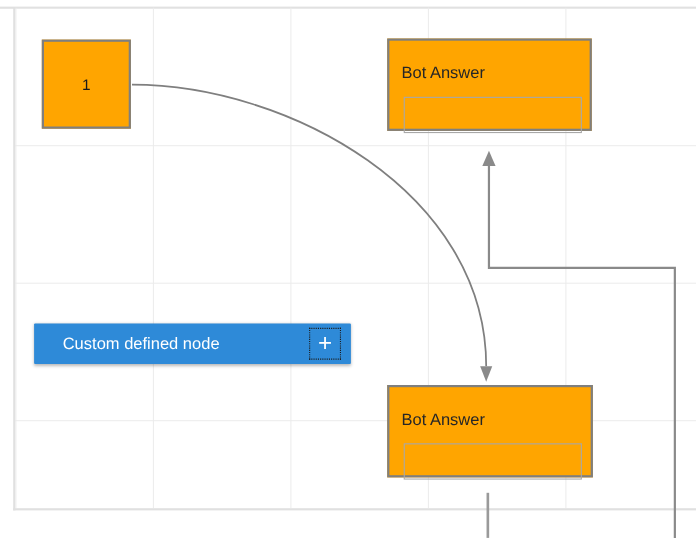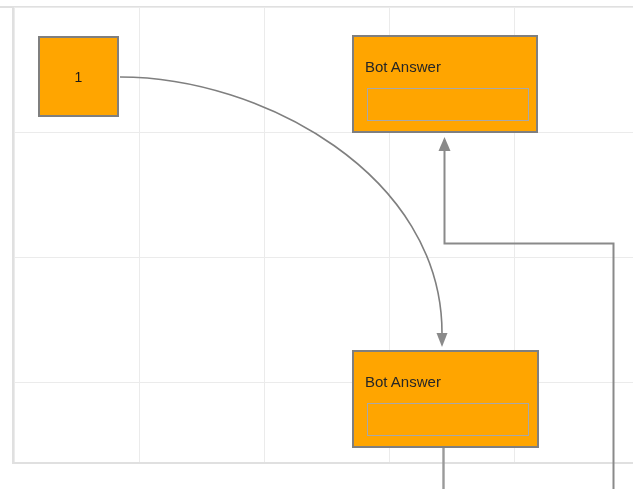--- a/index.html
+++ b/index.html
@@ -17,21 +17,21 @@
     background-image:
       linear-gradient(to right,#ebebeb 1px,transparent 1px),
       linear-gradient(to bottom,#ebebeb 1px,transparent 1px);
     background-size:125px 125px;
   }
   .connectors{position:absolute;left:0;top:0;width:633px;height:489px;}
   .node{position:absolute;background:#FFA500;border:2px solid #7f7f7f;}
   .node-start{left:38px;top:36px;width:81px;height:81px;
     display:flex;align-items:center;justify-content:center;
     font-size:14px;color:#1a1a1a;}
-  .node-bot{width:186px;height:98px;}
+  .node-bot{width:186px;height:84px;}
   .node-bot-top{left:352px;top:35px;}
   .node-bot-bottom{left:352px;top:350px;width:187px;}
   .bot-title{position:absolute;left:11px;top:21px;font-size:15px;color:#262626;white-space:nowrap;}
   .bot-field{position:absolute;left:13px;top:51px;width:162px;height:33px;
     border:1px solid #a8a8a8;background:transparent;}
   .node-custom{
     position:absolute;left:31px;top:294px;width:288px;height:37px;
     background:#2E8AD8;border-radius:1px;
     box-shadow:0 1px 3px rgba(0,0,0,0.28);
     display:flex;align-items:center;
@@ -67,14 +67,20 @@
   <div class="node node-bot node-bot-top">
     <div class="bot-title">Bot Answer</div>
     <div class="bot-field"></div>
   </div>
 
   <div class="node node-bot node-bot-bottom">
     <div class="bot-title">Bot Answer</div>
     <div class="bot-field"></div>
   </div>
 
+  <div class="node-custom">
+    <span class="custom-label">Custom defined node</span>
+    <span class="plus-box">
+      <span class="plus-glyph">+</span>
+    </span>
+  </div>
 
 </div>
 
 </body></html>

